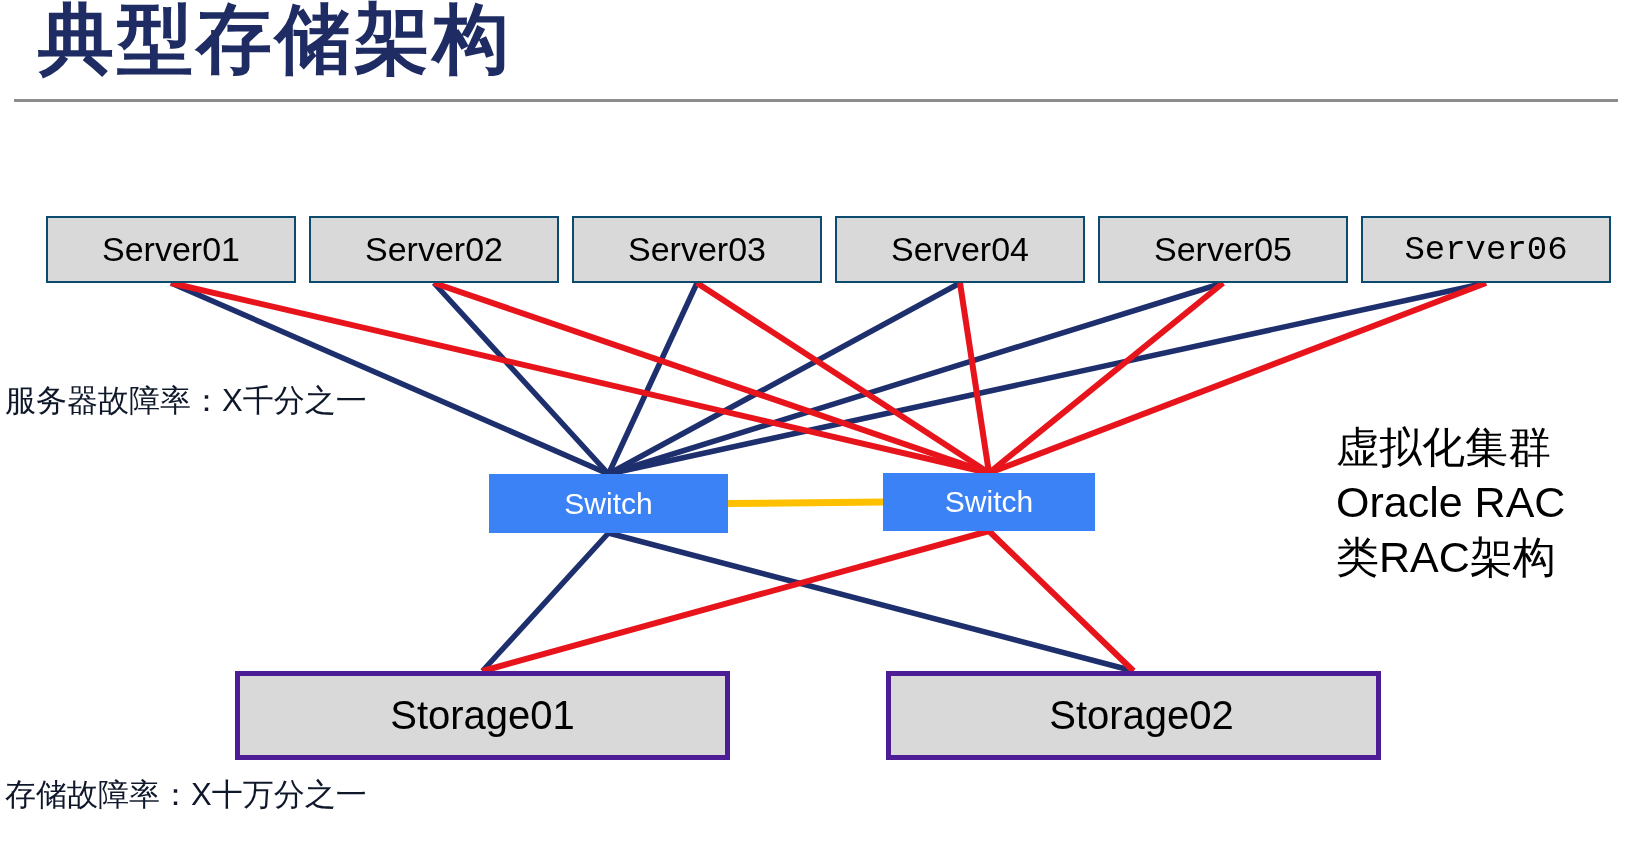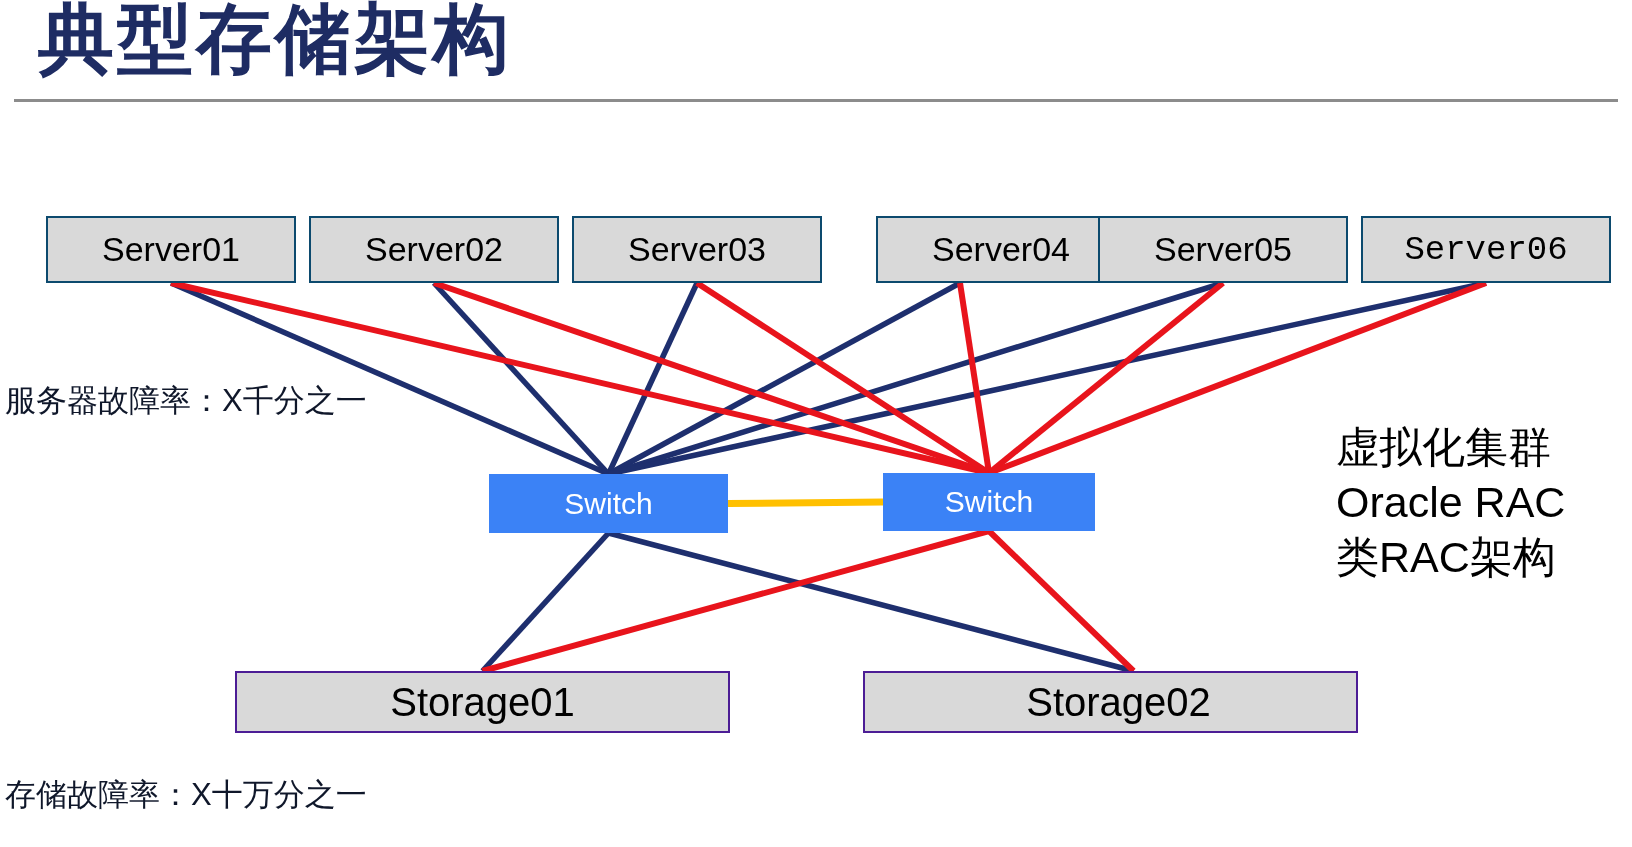--- a/index.html
+++ b/index.html
@@ -20,22 +20,22 @@
     box-sizing:border-box;z-index:2;white-space:nowrap;
   }
   .server-node{
     background:#d9d9d9;border:2px solid #0c4a6e;color:#000000;font-size:34px;
     width:250px;height:67px;top:216px;
   }
   .switch-node{
     background:#3b82f6;color:#ffffff;font-size:30px;
   }
   .storage-node{
-    background:#d9d9d9;border:2px solid #4c1d95;color:#000000;font-size:40px;
-    width:495px;height:62px;top:671px;
+    background:#d9d9d9;border:5px solid #4c1d95;color:#000000;font-size:40px;
+    width:495px;height:89px;top:671px;
   }
   .side-label{
     position:absolute;left:5px;color:#0f172a;font-size:31px;line-height:34px;white-space:nowrap;
   }
   .label-server-failure{top:384px;}
   .label-storage-failure{top:778px;}
   .side-note{
     position:absolute;left:1336px;top:420px;color:#000000;font-size:43px;line-height:55px;
     white-space:nowrap;
   }
@@ -64,33 +64,33 @@
       <line x1="608.5" y1="533" x2="482.5" y2="671" stroke="#1e2f6e" stroke-width="5.5"></line>
       <line x1="608.5" y1="533" x2="1133.5" y2="671" stroke="#1e2f6e" stroke-width="5.5"></line>
       <line x1="989" y1="531" x2="482.5" y2="671" stroke="#e8141c" stroke-width="6"></line>
       <line x1="989" y1="531" x2="1133.5" y2="671" stroke="#e8141c" stroke-width="6"></line>
       <line x1="728" y1="503.5" x2="883" y2="502" stroke="#ffc000" stroke-width="7"></line>
     </svg>
 
   <div class="node server-node" style="left:46px;">Server01</div>
   <div class="node server-node" style="left:309px;">Server02</div>
   <div class="node server-node" style="left:572px;">Server03</div>
-  <div class="node server-node" style="left:876px;">Server04</div>
+  <div class="node server-node" style="left:835px;">Server04</div>
   <div class="node server-node" style="left:1098px;">Server05</div>
   <div class="node server-node" style="left:1361px;font-family:Liberation Mono, monospace;">Server06</div>
 
   <div class="side-label label-server-failure">服务器故障率：X千分之一</div>
 
   <div class="node switch-node" style="left:489px;top:474px;width:239px;height:59px;">Switch</div>
   <div class="node switch-node" style="left:883px;top:473px;width:212px;height:58px;">Switch</div>
 
   <div class="side-note">
     <div>虚拟化集群</div>
     <div>Oracle RAC</div>
     <div>类RAC架构</div>
   </div>
 
   <div class="node storage-node" style="left:235px;">Storage01</div>
-  <div class="node storage-node" style="left:863px;padding-left:16px;">Storage02</div>
+  <div class="node storage-node" style="left:886px;padding-left:16px;">Storage02</div>
 
   <div class="side-label label-storage-failure">存储故障率：X十万分之一</div>
 
 </div>
 
 </body></html>

